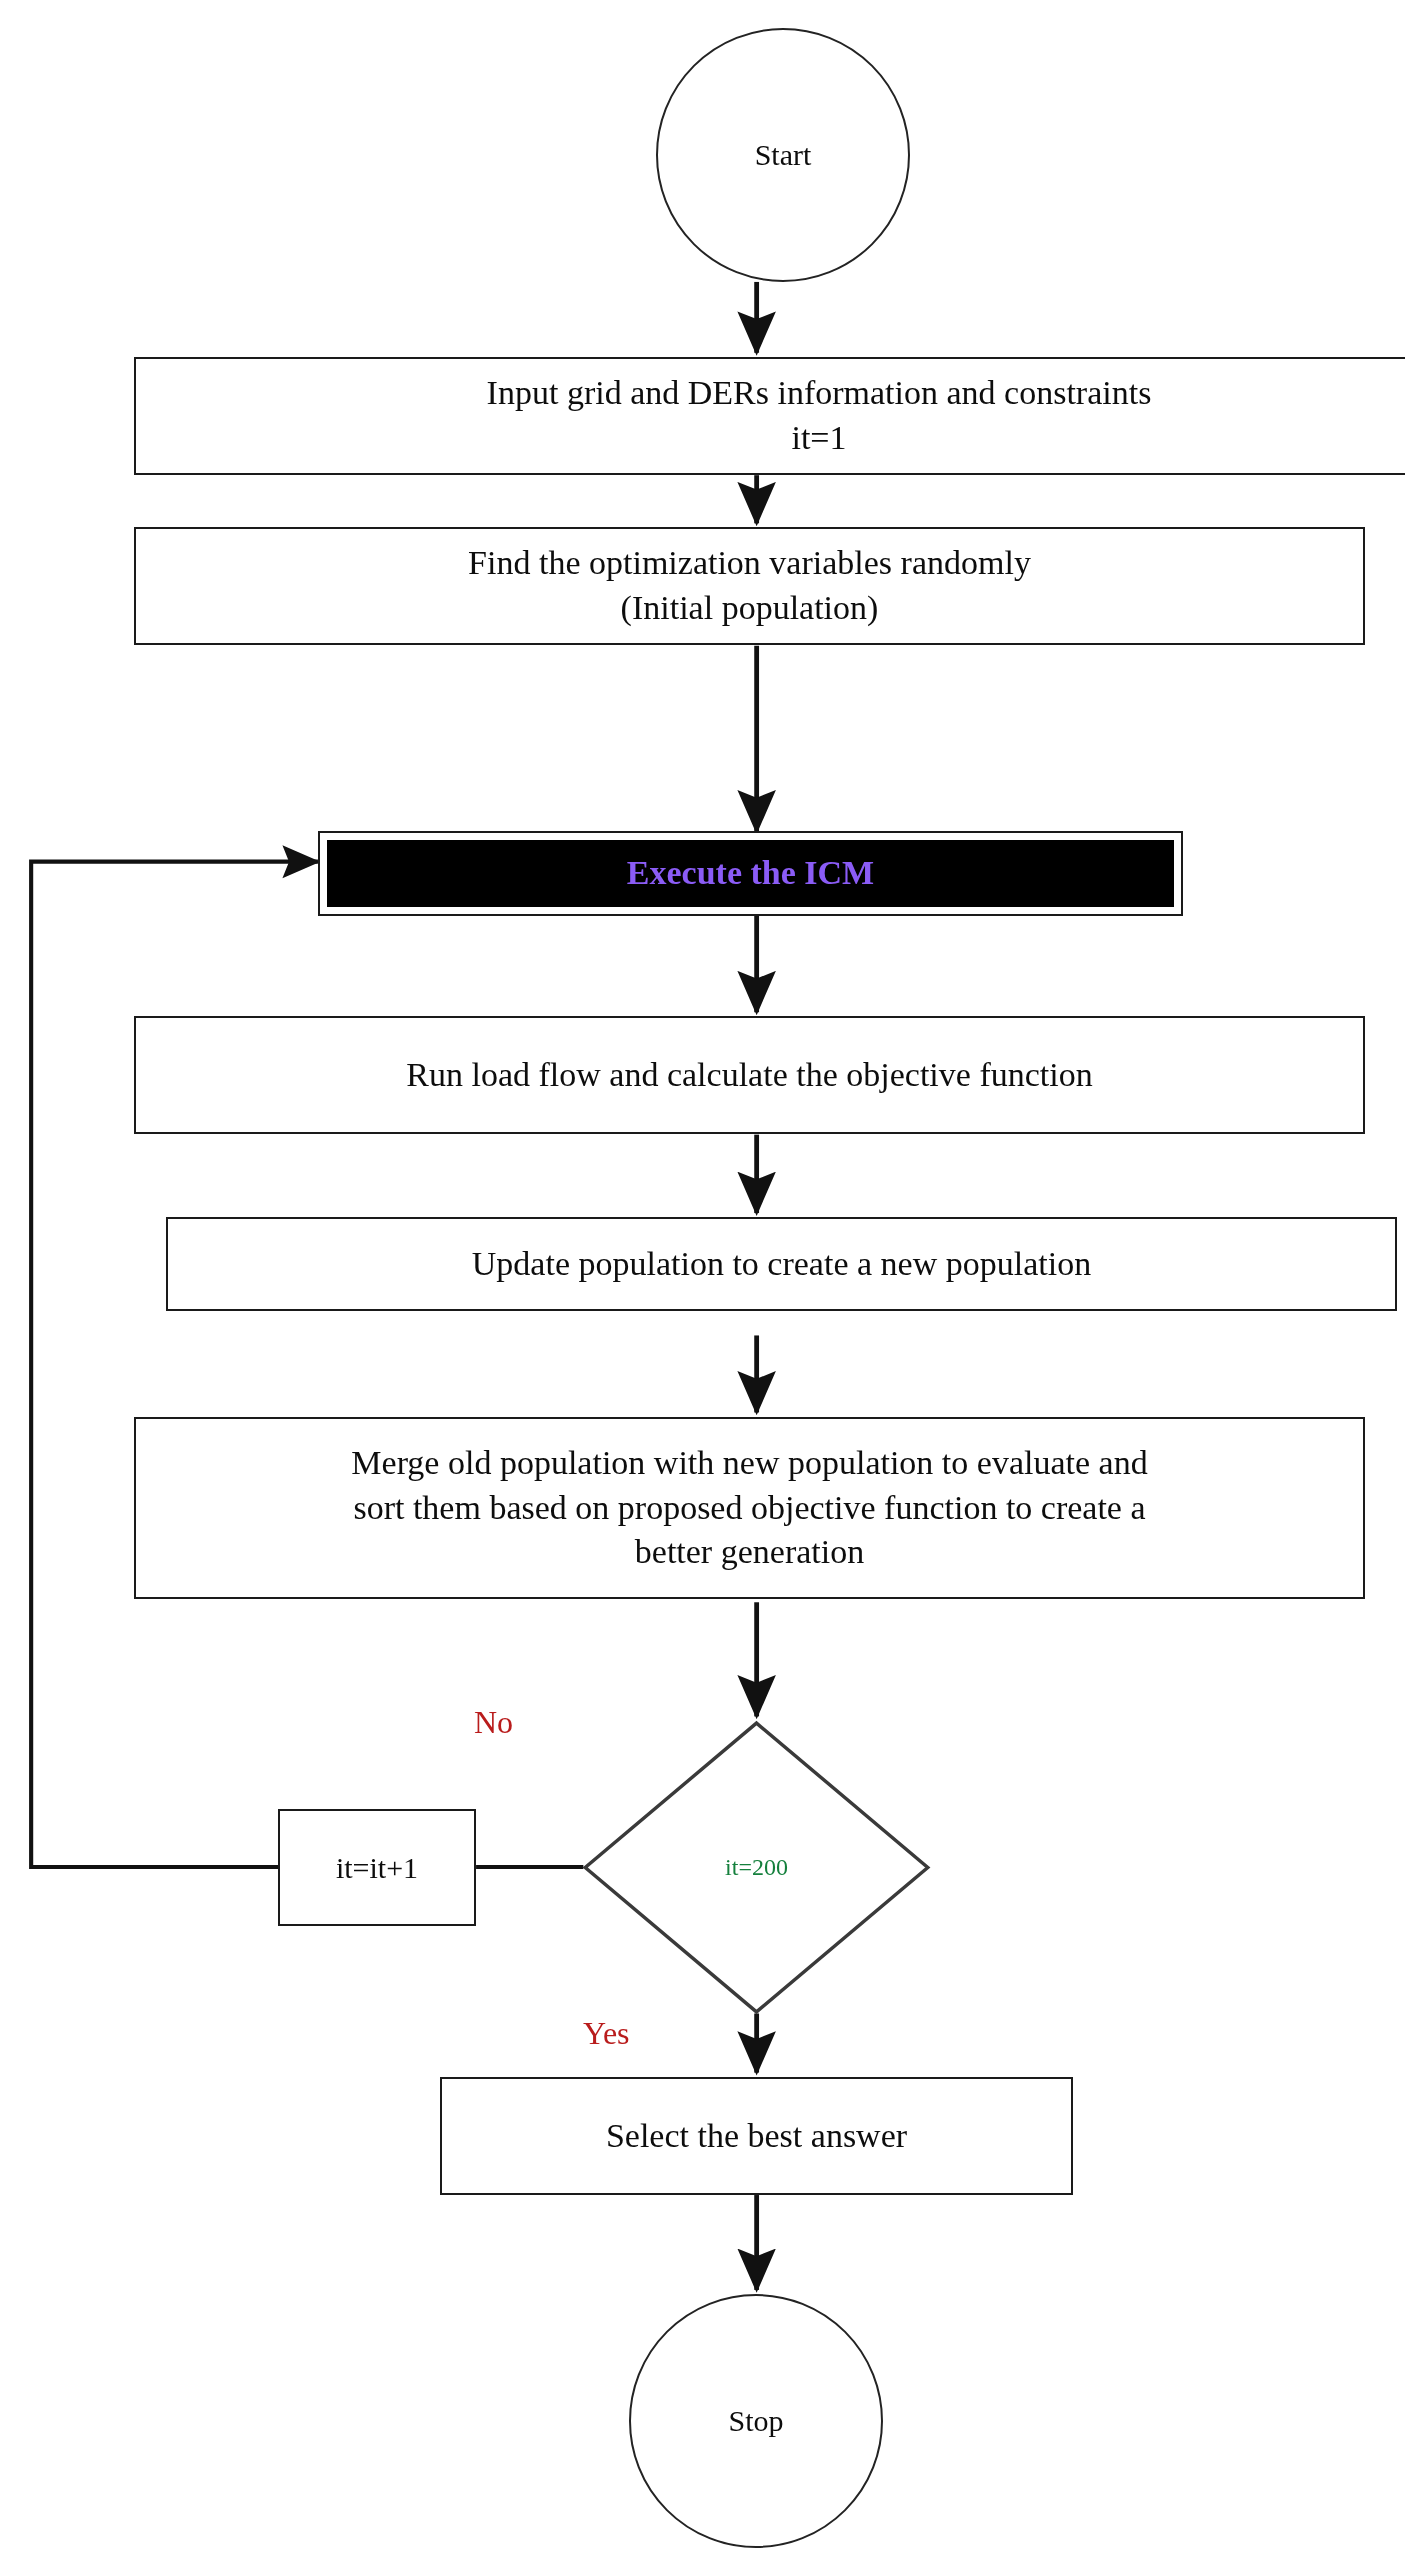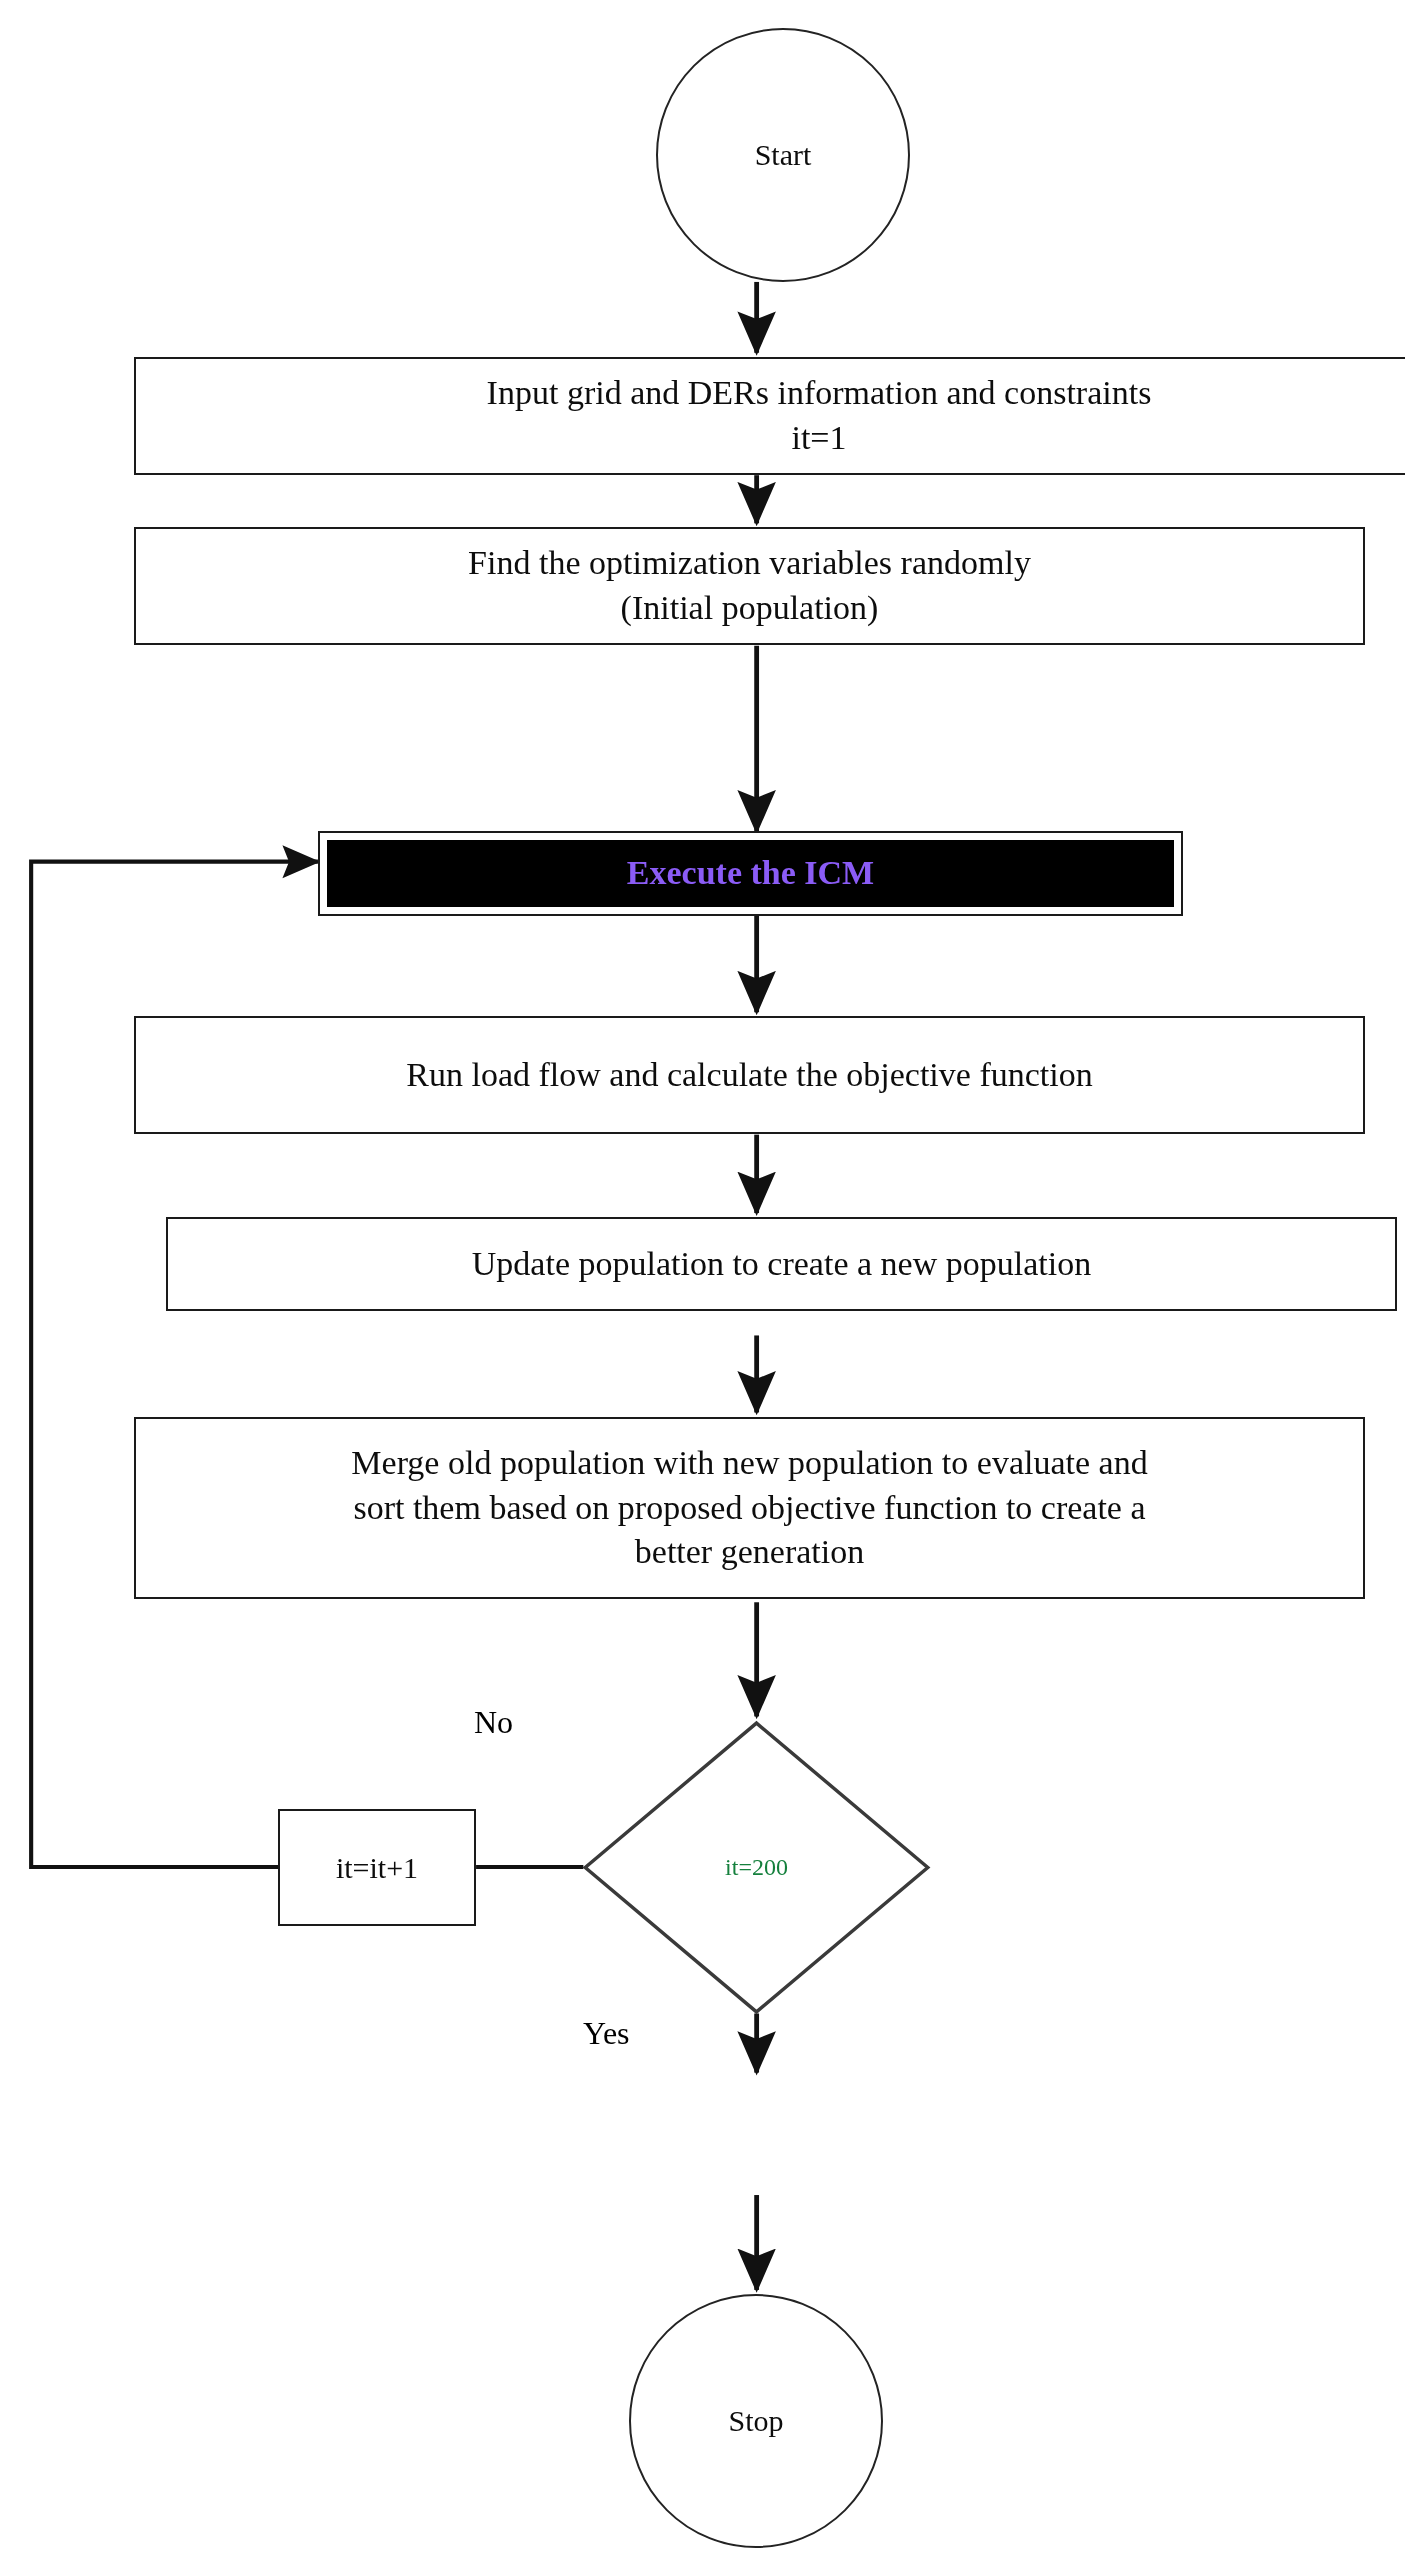--- a/index.html
+++ b/index.html
@@ -105,21 +105,21 @@
     display: flex;
     align-items: center;
     justify-content: center;
     font-size: 24px;
     color: #15803d;
   }
 
   
   .flag {
     position: absolute;
-    color: #000000;
+    color: #b91c1c;
     white-space: nowrap;
   }
 </style>
 </head>
 <body>
 
 <div id="canvas">
 
   <svg id="wires" viewBox="0 0 2044 3746" width="1406" height="2576" xmlns="http://www.w3.org/2000/svg">
     <defs>
@@ -205,19 +205,22 @@
   </div>
 
   <div class="flag t-flag" style="left:474px; top:1704px;">
     <span>No</span>
   </div>
 
   <div class="flag t-flag" style="left:583px; top:2015px;">
     <span>Yes</span>
   </div>
 
+  <div class="node rect" style="left:440px; top:2077px; width:633px; height:118px;">
+    <span class="label t-box">Select the best answer</span>
+  </div>
 
   <div class="node terminator" style="left:629px; top:2294px; width:254px; height:254px;">
     <span class="label t-term">Stop</span>
   </div>
 
 </div>
 
 
 </body></html>

